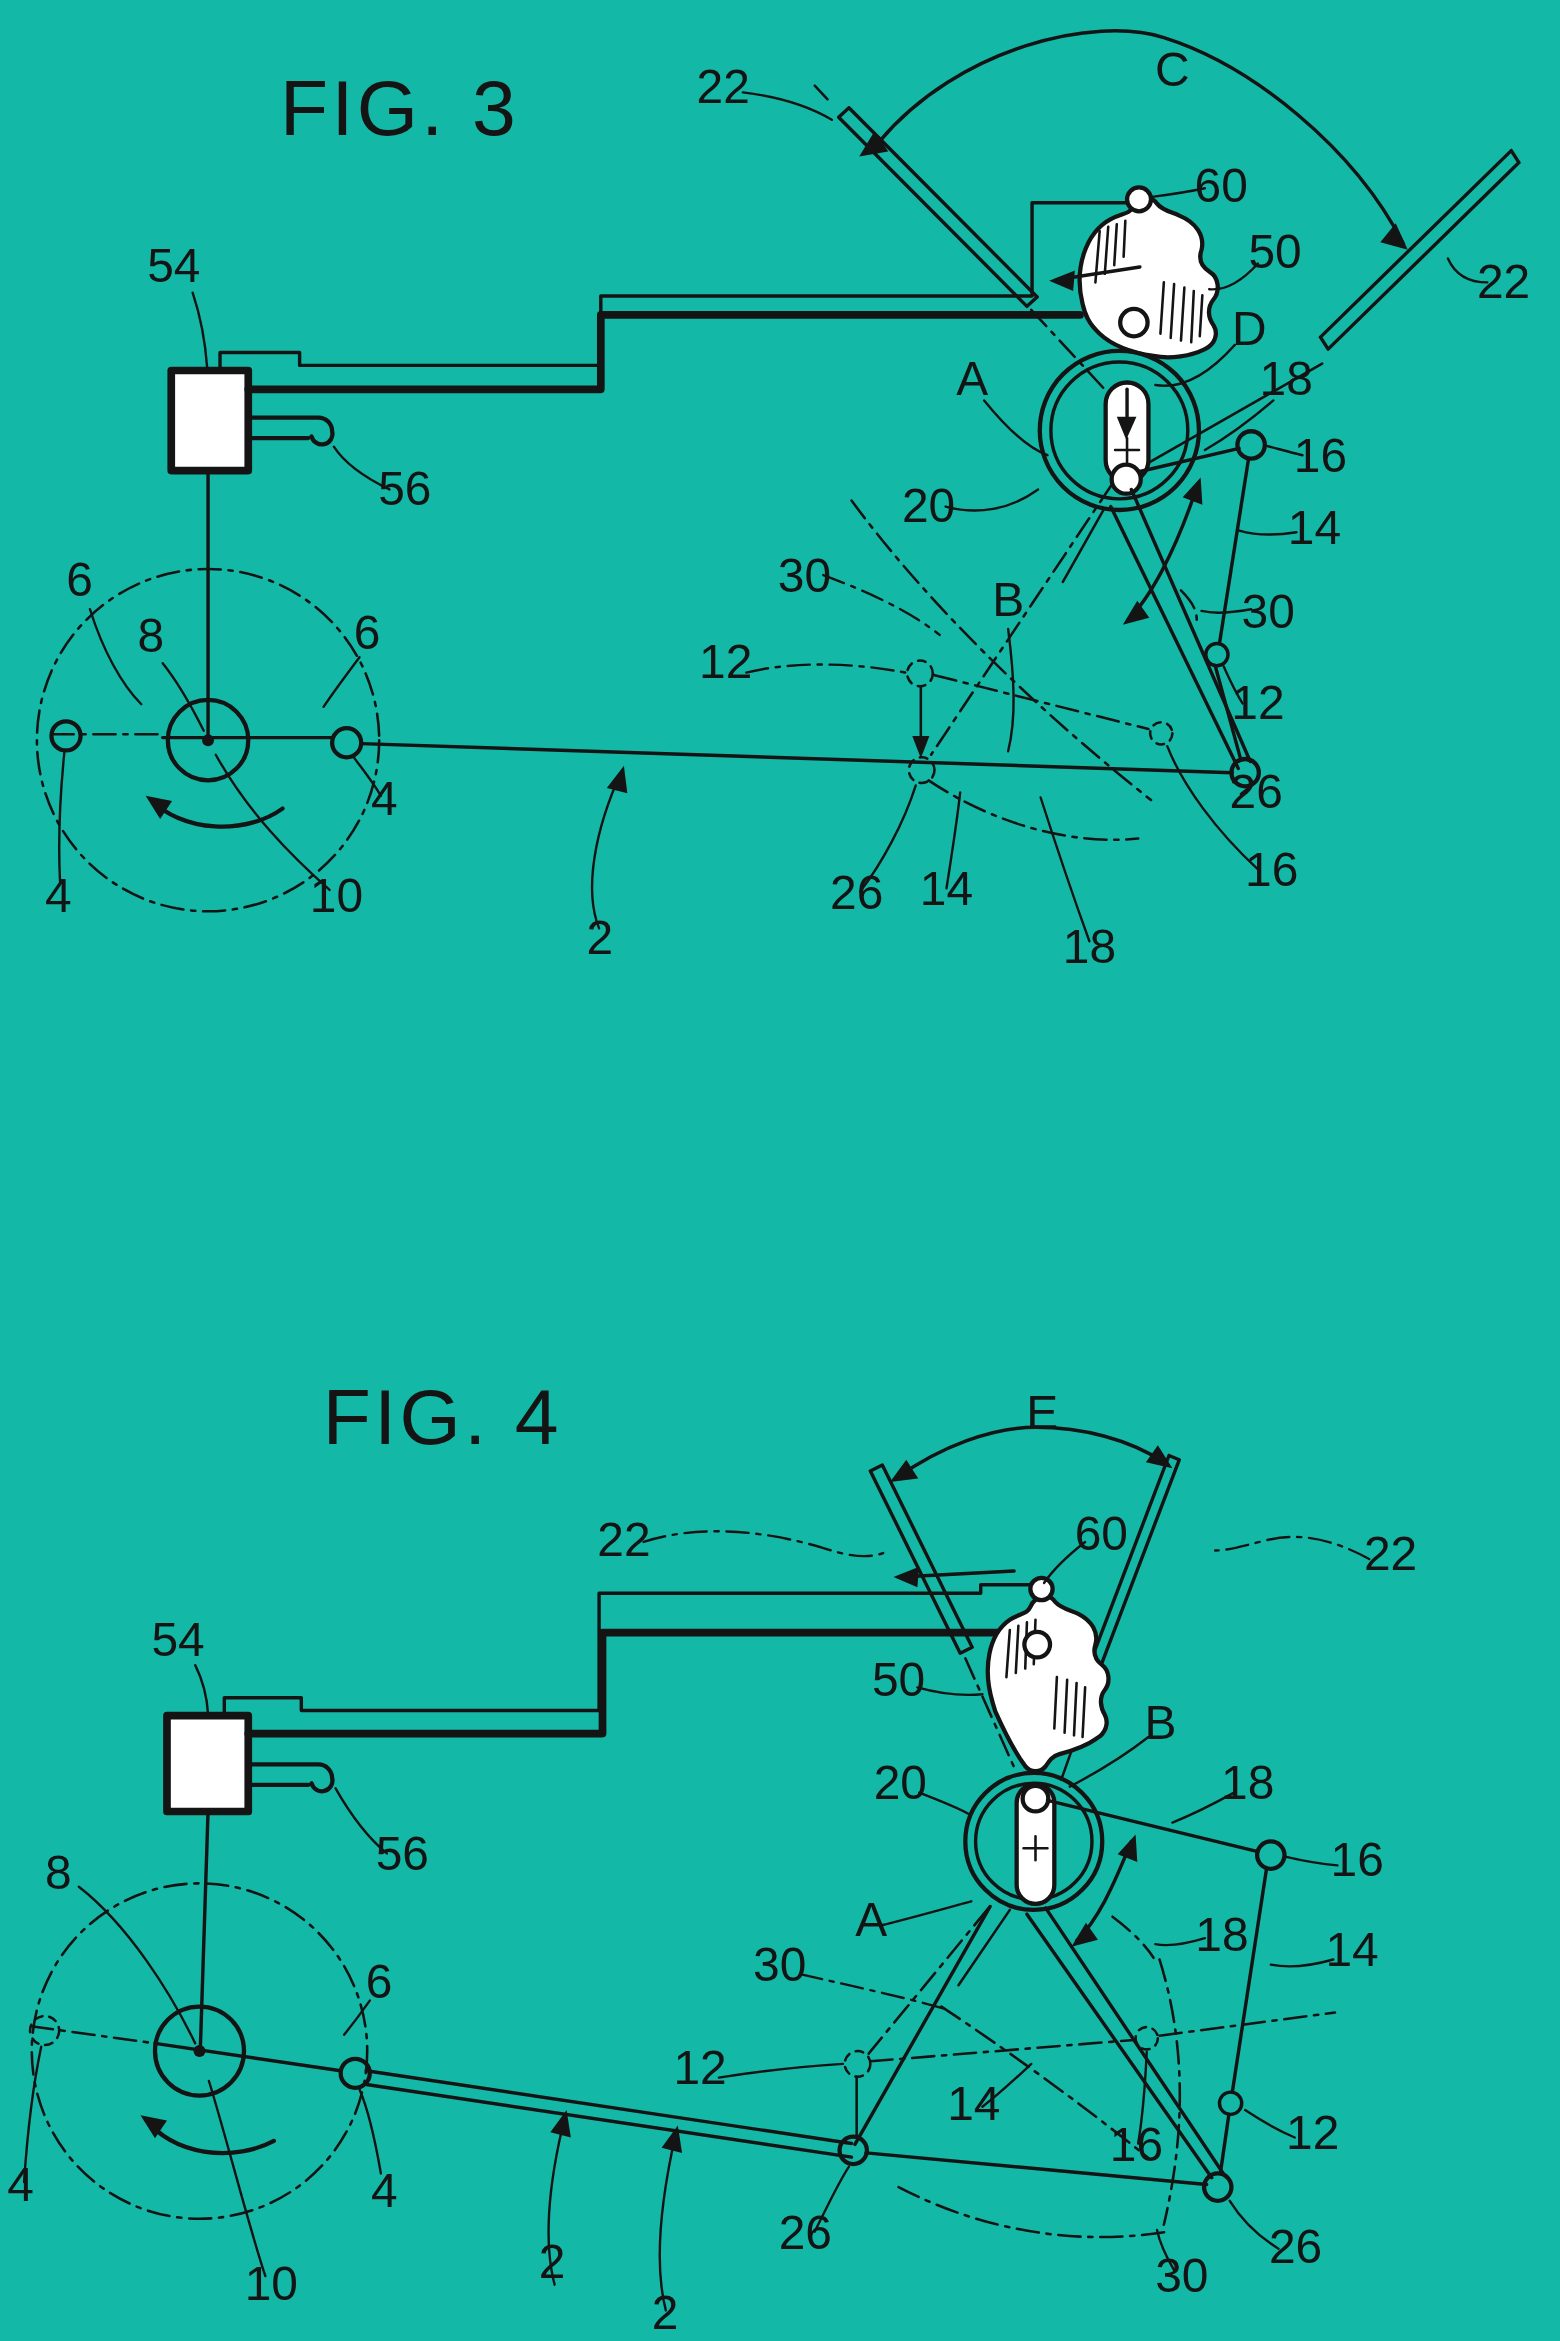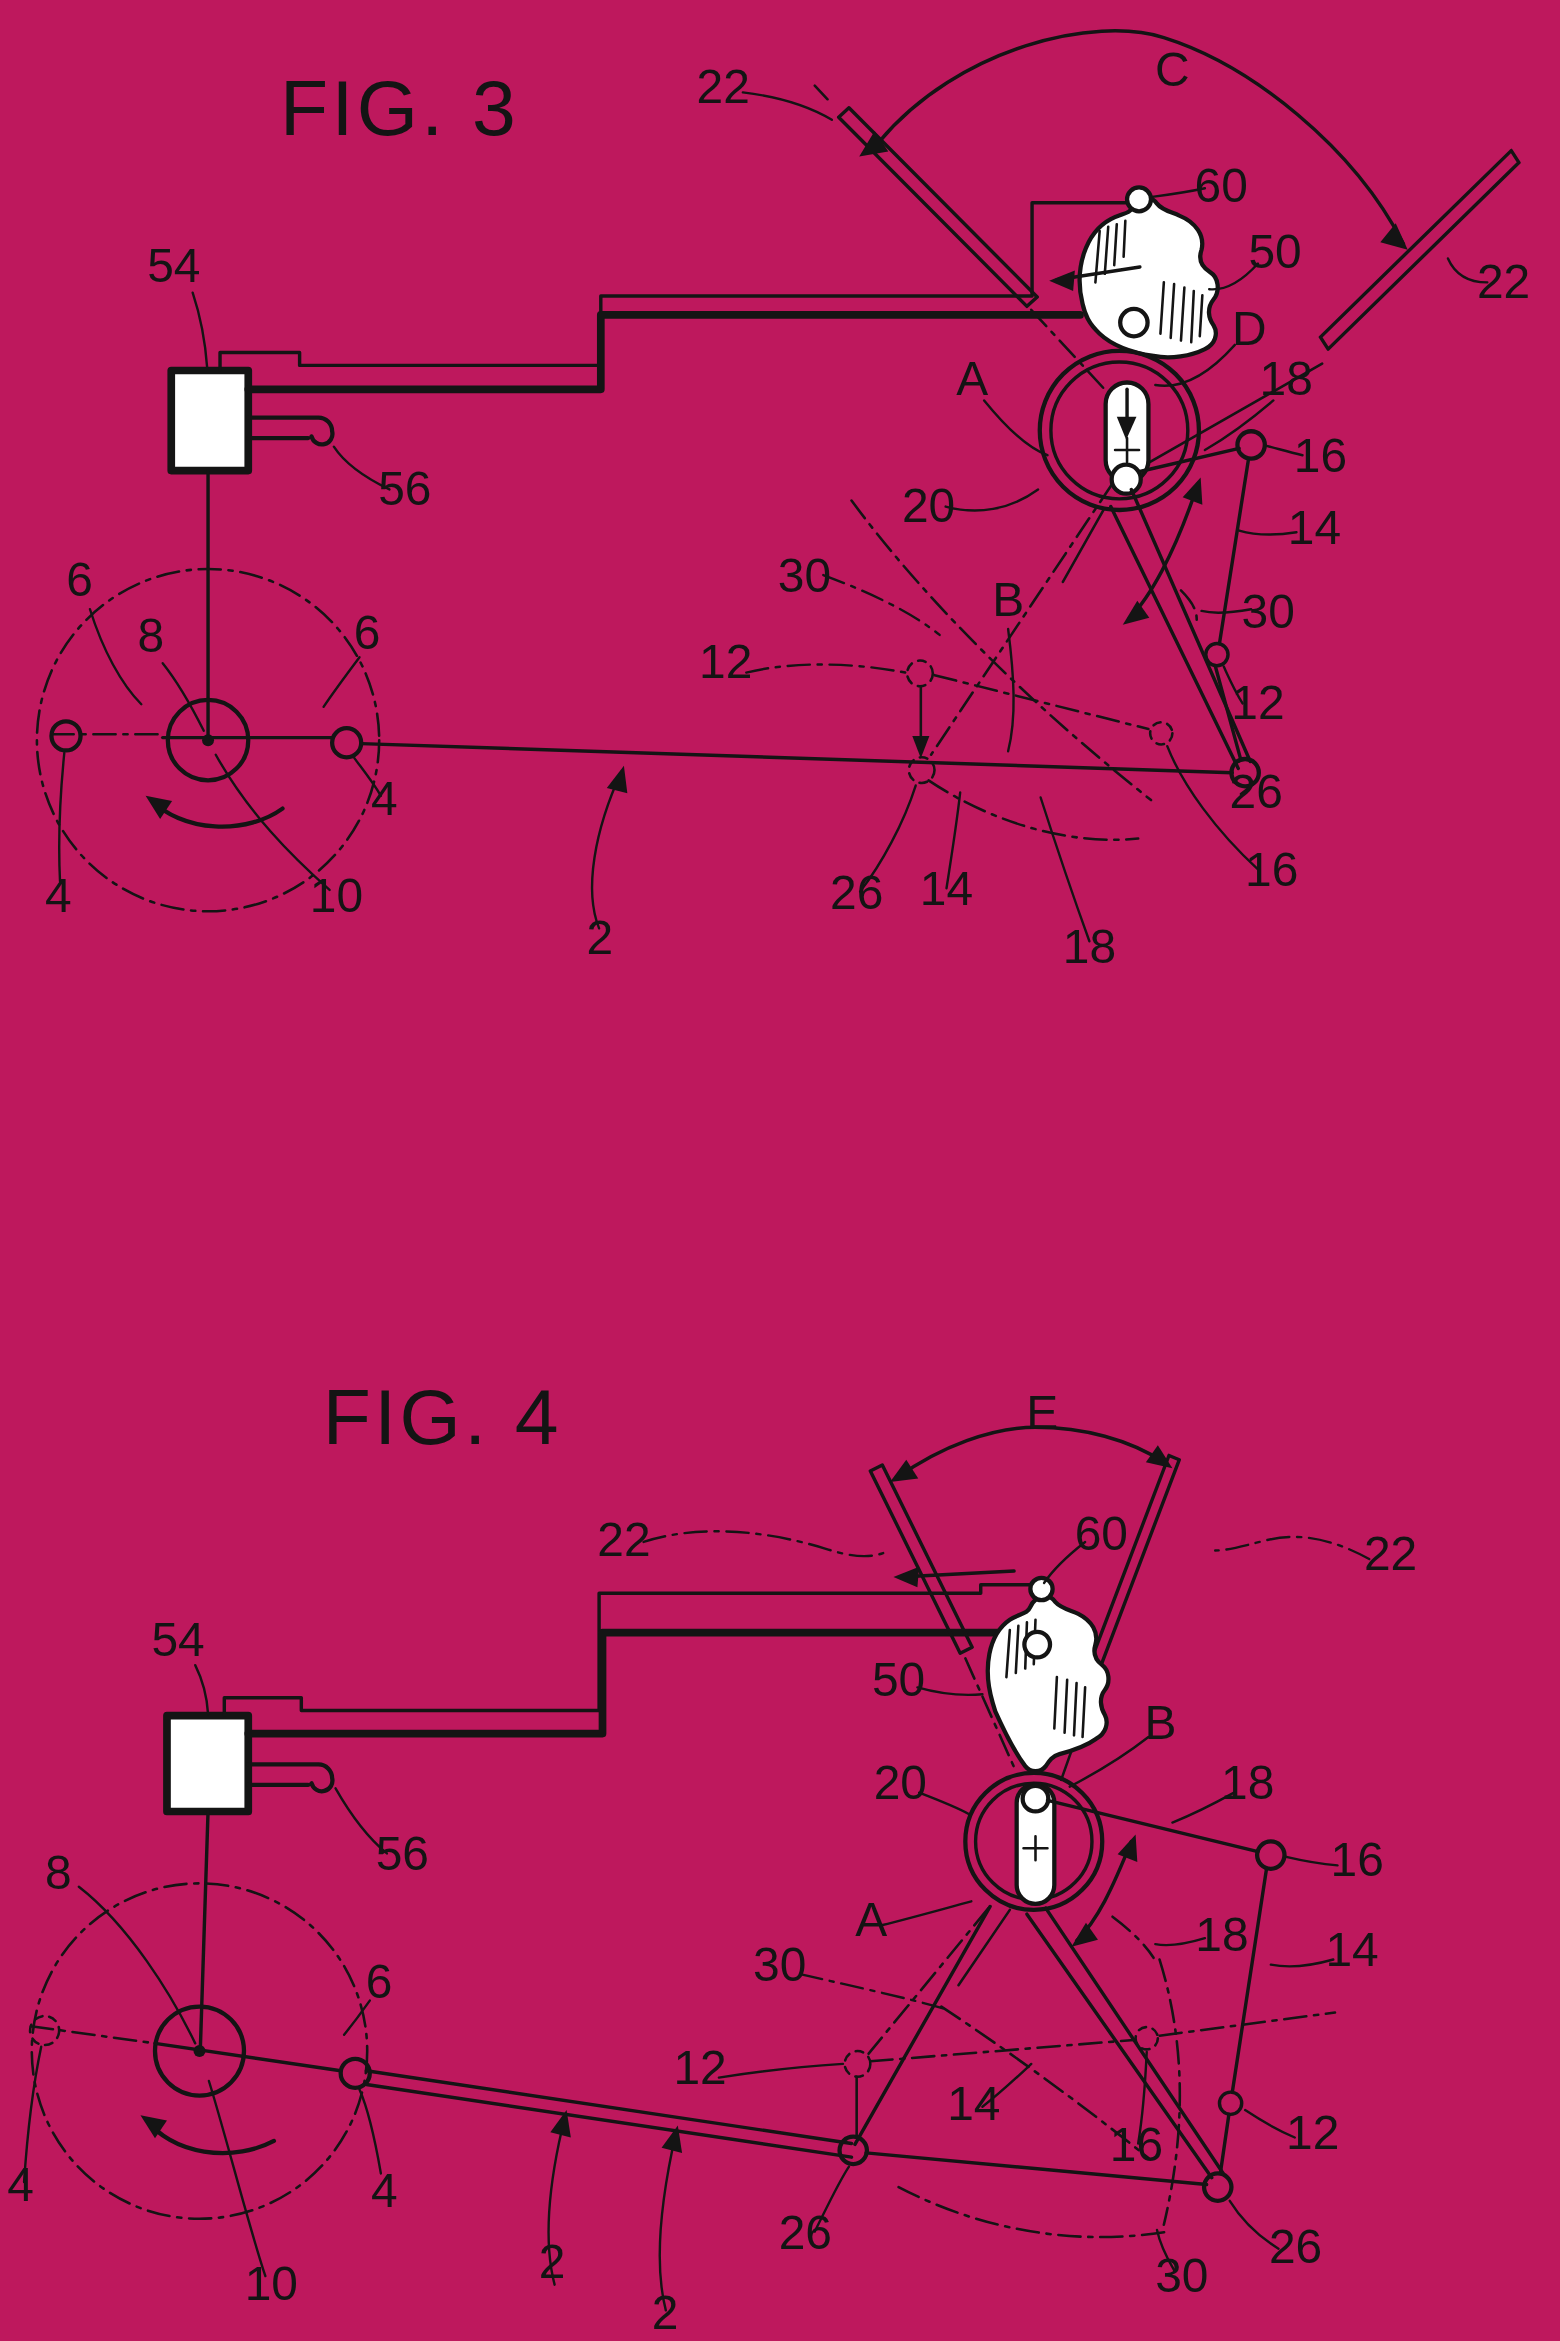--- a/index.html
+++ b/index.html
@@ -1,16 +1,16 @@
 <!DOCTYPE html>
 <html style="font-size:13.7px"><head>
 <meta charset="utf-8">
 <style>
   html,body{margin:0;padding:0;background:#ffffff;}
-  .page{width:1561px;height:2342px;background:#be185d;position:relative;font-family:"Liberation Sans",sans-serif;}
+  .page{width:1561px;height:2342px;background:#14b8a6;position:relative;font-family:"Liberation Sans",sans-serif;}
   svg{display:block;}
   .ink{stroke:#141414;fill:none;stroke-linecap:round;stroke-linejoin:round;}
   .s3{stroke-width:3px;}
   .s4{stroke-width:4px;}
   .s5{stroke-width:5px;}
   .s9{stroke-width:9px;}
   .lead{stroke-width:2.8px;}
   .dd{stroke-dasharray:26 9 5 9;}
   .dc{stroke-dasharray:9 8;}
   .fillw{fill:#ffffff;}

